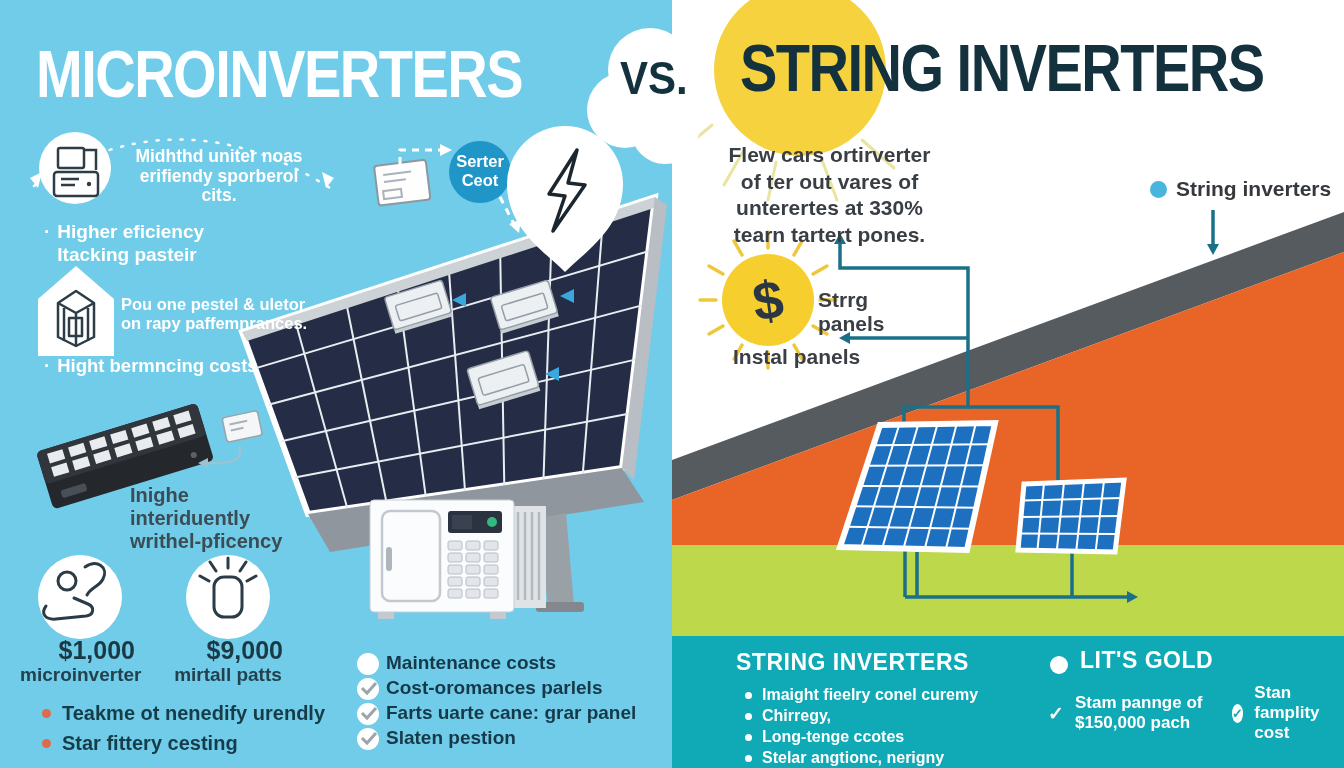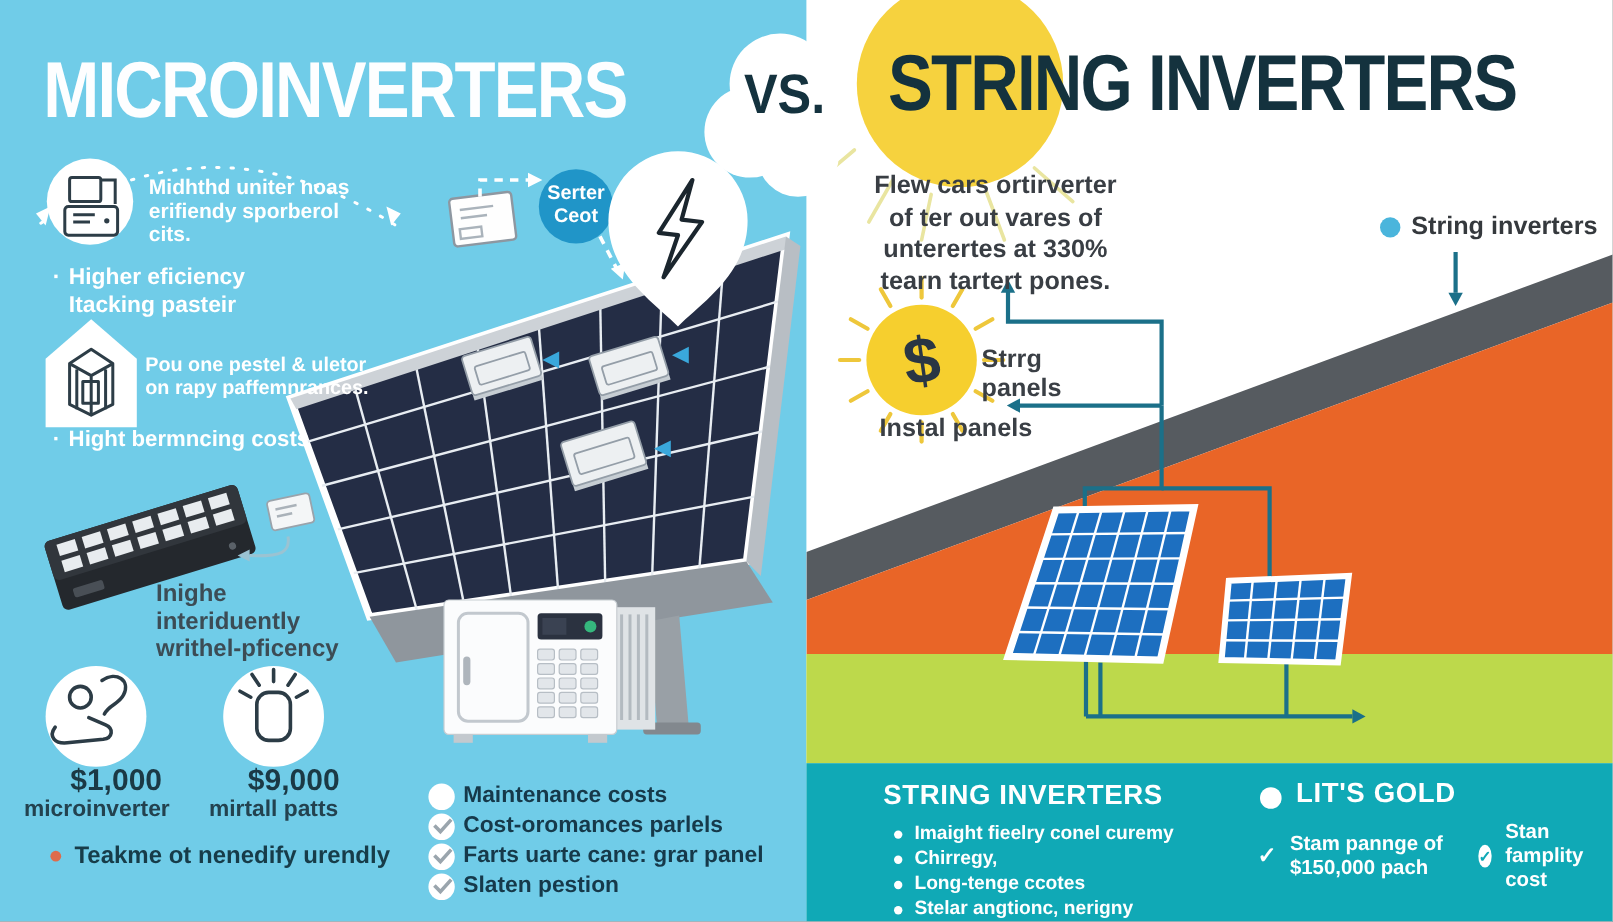--- a/index.html
+++ b/index.html
@@ -13,21 +13,21 @@
   svg.layer{left:0;top:0;pointer-events:none;}
   
   .big-title{font-weight:800;font-size:56px;letter-spacing:-1.5px;white-space:nowrap;
              transform:scaleY(1.18);transform-origin:top left;}
   #title-left{left:36px;top:36px;color:#fdfeff;}
   #title-right{left:740px;top:30px;color:#14323e;}
   #vs-text{left:620px;top:52px;font-weight:800;font-size:42px;color:#14323e;
            transform:scaleY(1.1);transform-origin:top left;}
   
   .wtext{color:#ffffff;font-weight:700;}
-  #feat1-text{left:124px;top:147px;width:190px;font-size:17.5px;line-height:19.5px;}
+  #feat1-text{left:124px;top:147px;width:190px;font-size:17.5px;line-height:19.5px;text-align:center;}
   #feat2-text{left:121px;top:295px;width:190px;font-size:16.5px;line-height:18.5px;}
   .wbullet{display:flex;align-items:flex-start;}
   .wbullet::before{content:"·";margin-right:7px;font-weight:800;}
   #feat1-bullet{left:44px;top:220px;width:232px;font-size:19px;line-height:23px;}
   #feat2-bullet{left:44px;top:355px;width:240px;font-size:18.5px;}
   #device-note{left:130px;top:484px;width:175px;font-size:20px;line-height:23px;
                color:#3c4c55;font-weight:600;}
   .stat-value{width:110px;text-align:right;font-size:25px;font-weight:800;color:#1b3945;}
   .stat-label{width:120px;text-align:center;font-size:19px;font-weight:600;color:#23424f;}
   #stat1-value{left:25px;top:636px;} #stat1-label{left:20px;top:664px;}
@@ -365,20 +365,23 @@
 
   <div id="stat1-value" class="abs stat-value">$1,000</div>
   <div id="stat1-label" class="abs stat-label">microinverter</div>
   <div id="stat2-value" class="abs stat-value">$9,000</div>
   <div id="stat2-label" class="abs stat-label">mirtall patts</div>
 
   <div id="footer-bullets" class="abs">
     <div class="fbullet">
       <span>Teakme ot nenedify urendly</span>
       </div>
+    <div class="fbullet">
+      <span>Star fittery cesting</span>
+      </div>
   </div>
 
   <div id="badge-text" class="abs">Serter Ceot</div>
 
   <div class="abs mcheck" style="left:386px;top:652px">Maintenance costs</div>
   <div class="abs mcheck" style="left:386px;top:677px">Cost-oromances parlels</div>
   <div class="abs mcheck" style="left:386px;top:702px">Farts uarte cane: grar panel</div>
   <div class="abs mcheck" style="left:386px;top:727px">Slaten pestion</div>
 
   <div id="paragraph" class="abs">Flew cars ortirverter of ter out vares of unterertes at 330% tearn tartert pones.</div>

